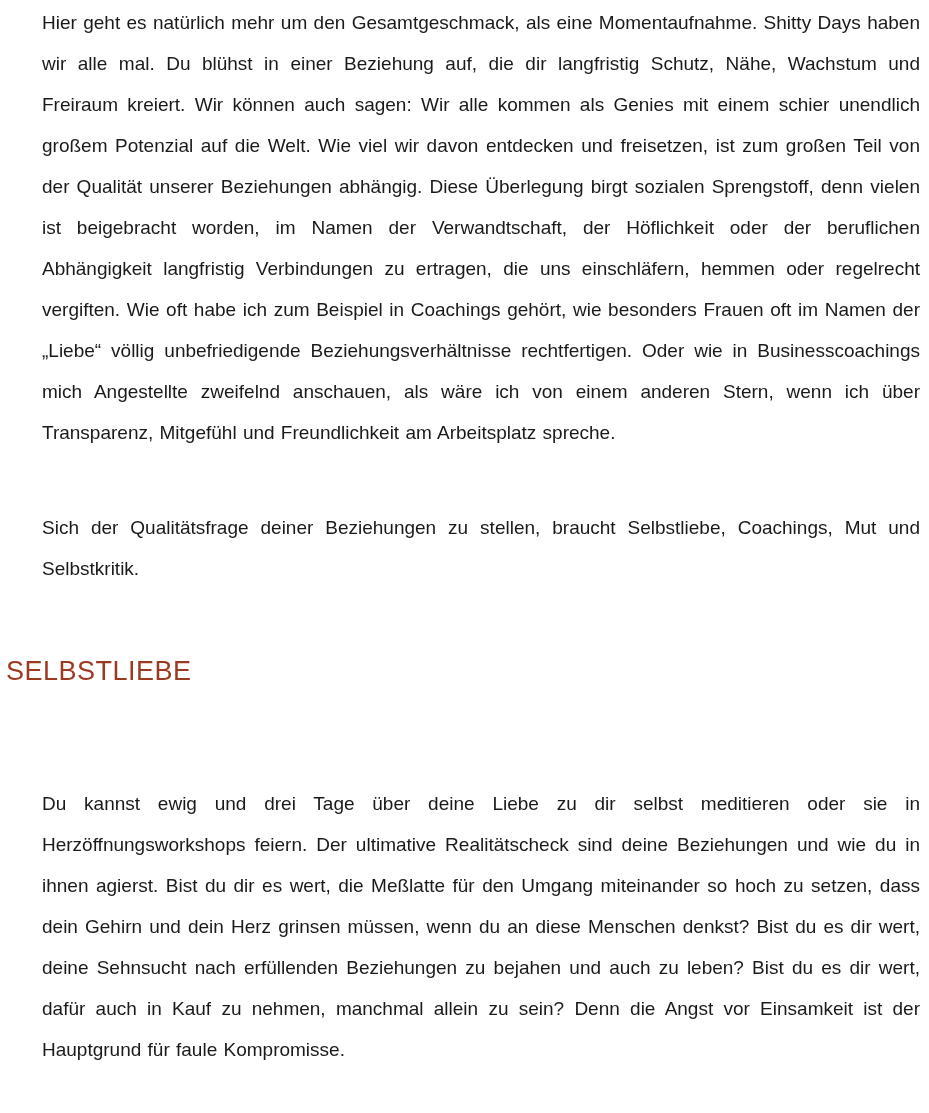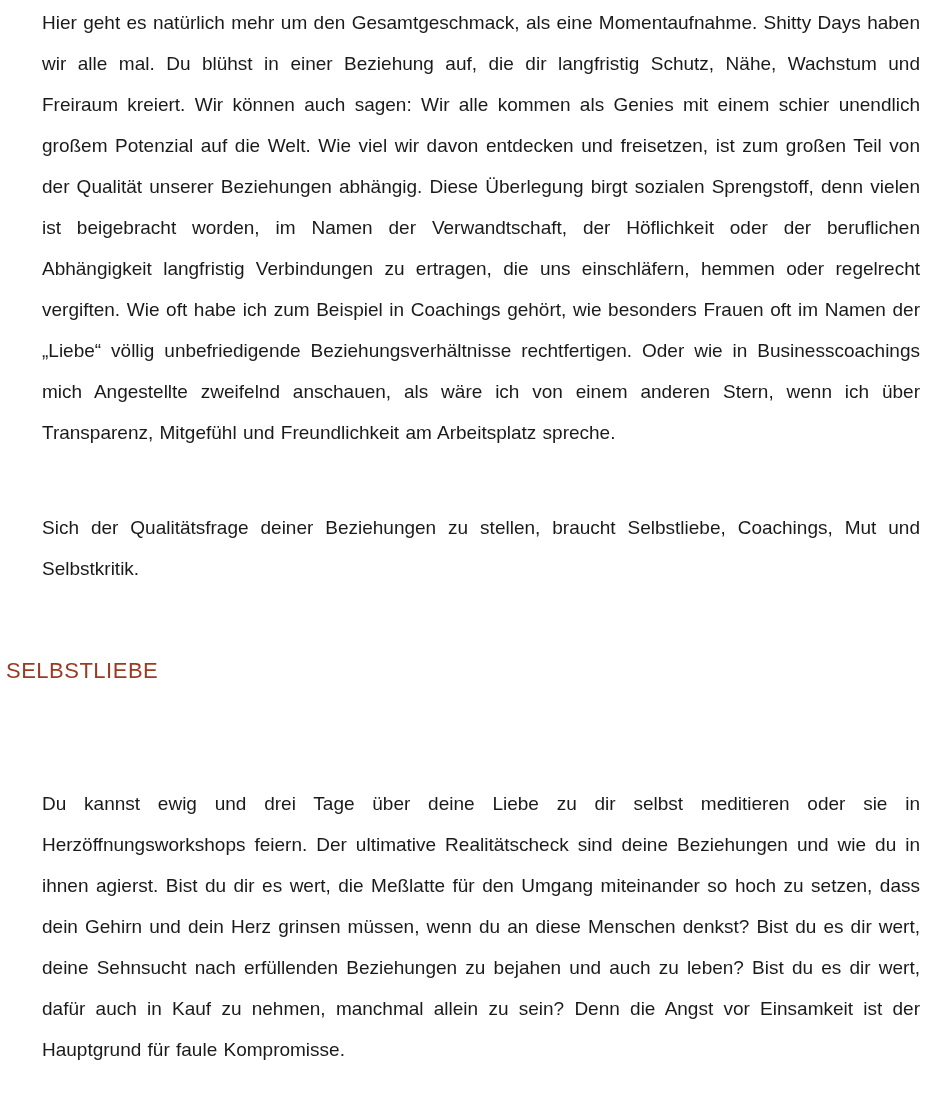--- a/index.html
+++ b/index.html
@@ -31,21 +31,21 @@
   }
   .para-1 {
     margin-bottom: 54px;
   }
   .para-2 {
     margin-bottom: 0;
   }
   .section-heading {
     font-family: "Liberation Sans", sans-serif;
     font-weight: 400;
-    font-size: 22px;
+    font-size: 27px;
     line-height: 40px;
     letter-spacing: 0.5px;
     color: #9c3a21;
     margin: 62px 0 92px -36px;
     text-align: left;
   }
 </style>
 </head>
 <body>
 

